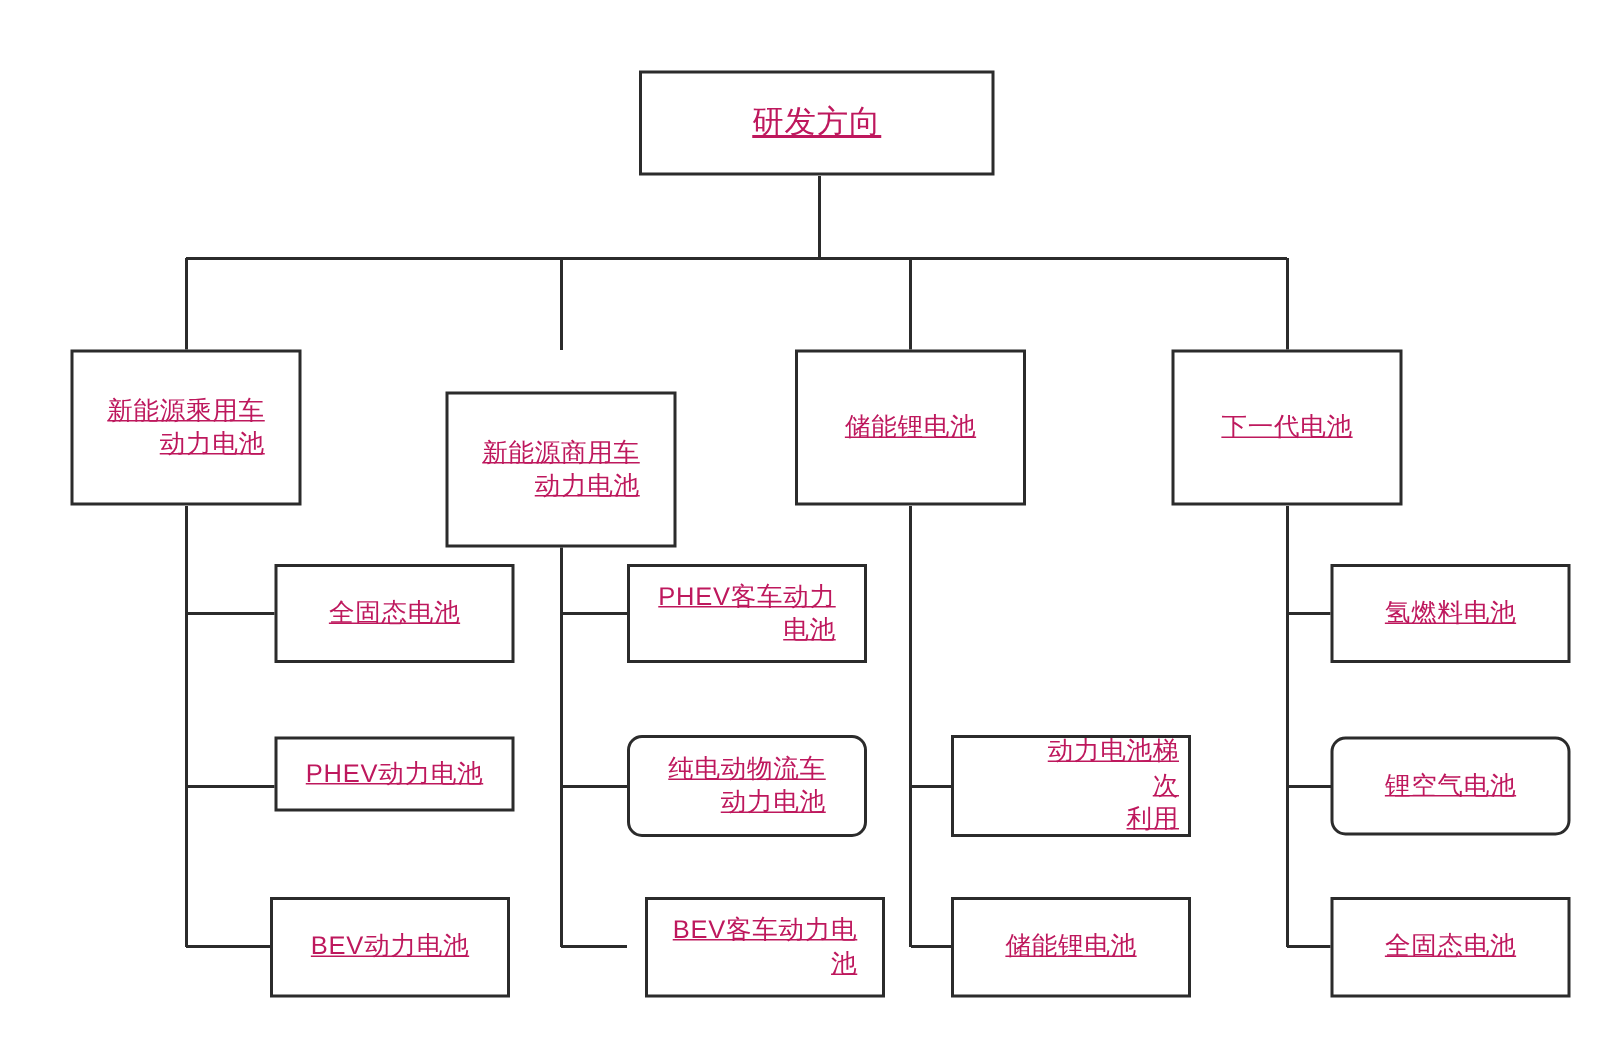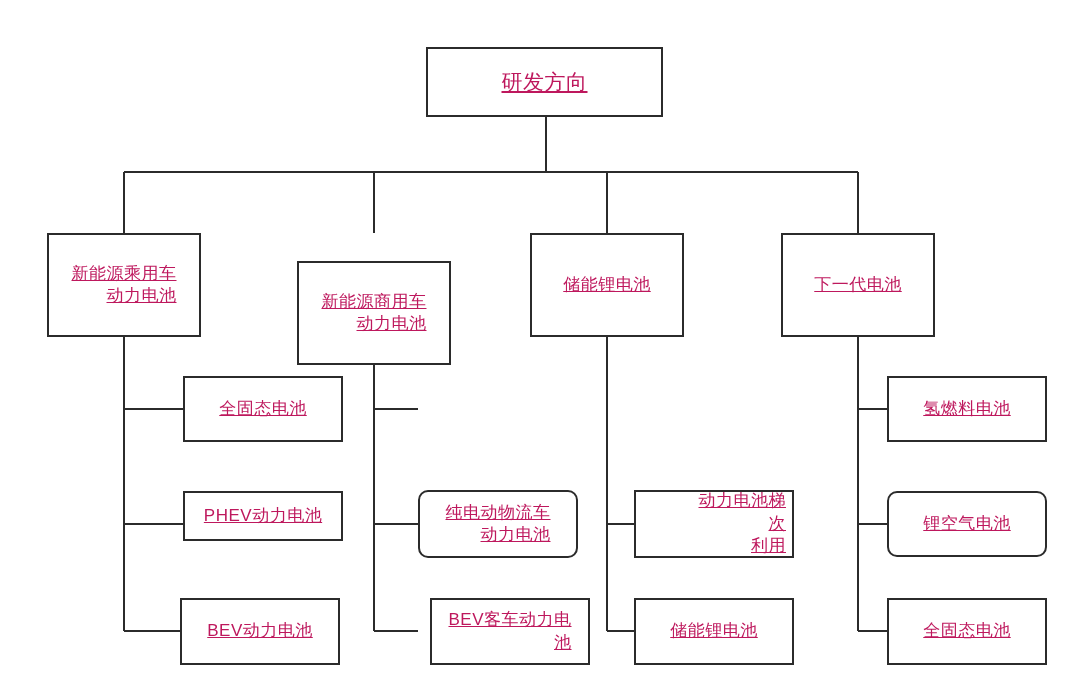--- a/index.html
+++ b/index.html
@@ -115,20 +115,24 @@
   <div class="node leaf" style="left:183px; top:376px; width:160px; height:66px;">
     <span class="node-label">全固态电池</span>
   </div>
   <div class="node leaf" style="left:183px; top:491px; width:160px; height:50px;">
     <span class="node-label">PHEV动力电池</span>
   </div>
   <div class="node leaf" style="left:180px; top:598px; width:160px; height:67px;">
     <span class="node-label">BEV动力电池</span>
   </div>
 
+  <div class="node leaf" style="left:418px; top:376px; width:160px; height:66px;">
+    <span class="node-label">PHEV客车动力
+电池</span>
+  </div>
   <div class="node leaf" style="left:418px; top:490px; width:160px; height:68px;border-radius:10px;">
     <span class="node-label">纯电动物流车
 动力电池</span>
   </div>
   <div class="node leaf" style="left:418px; top:598px; width:160px; height:67px;margin-left:12px;">
     <span class="node-label">BEV客车动力电
 池</span>
   </div>
 
   <div class="node leaf" style="left:634px; top:490px; width:160px; height:68px;padding-left:48px;">

